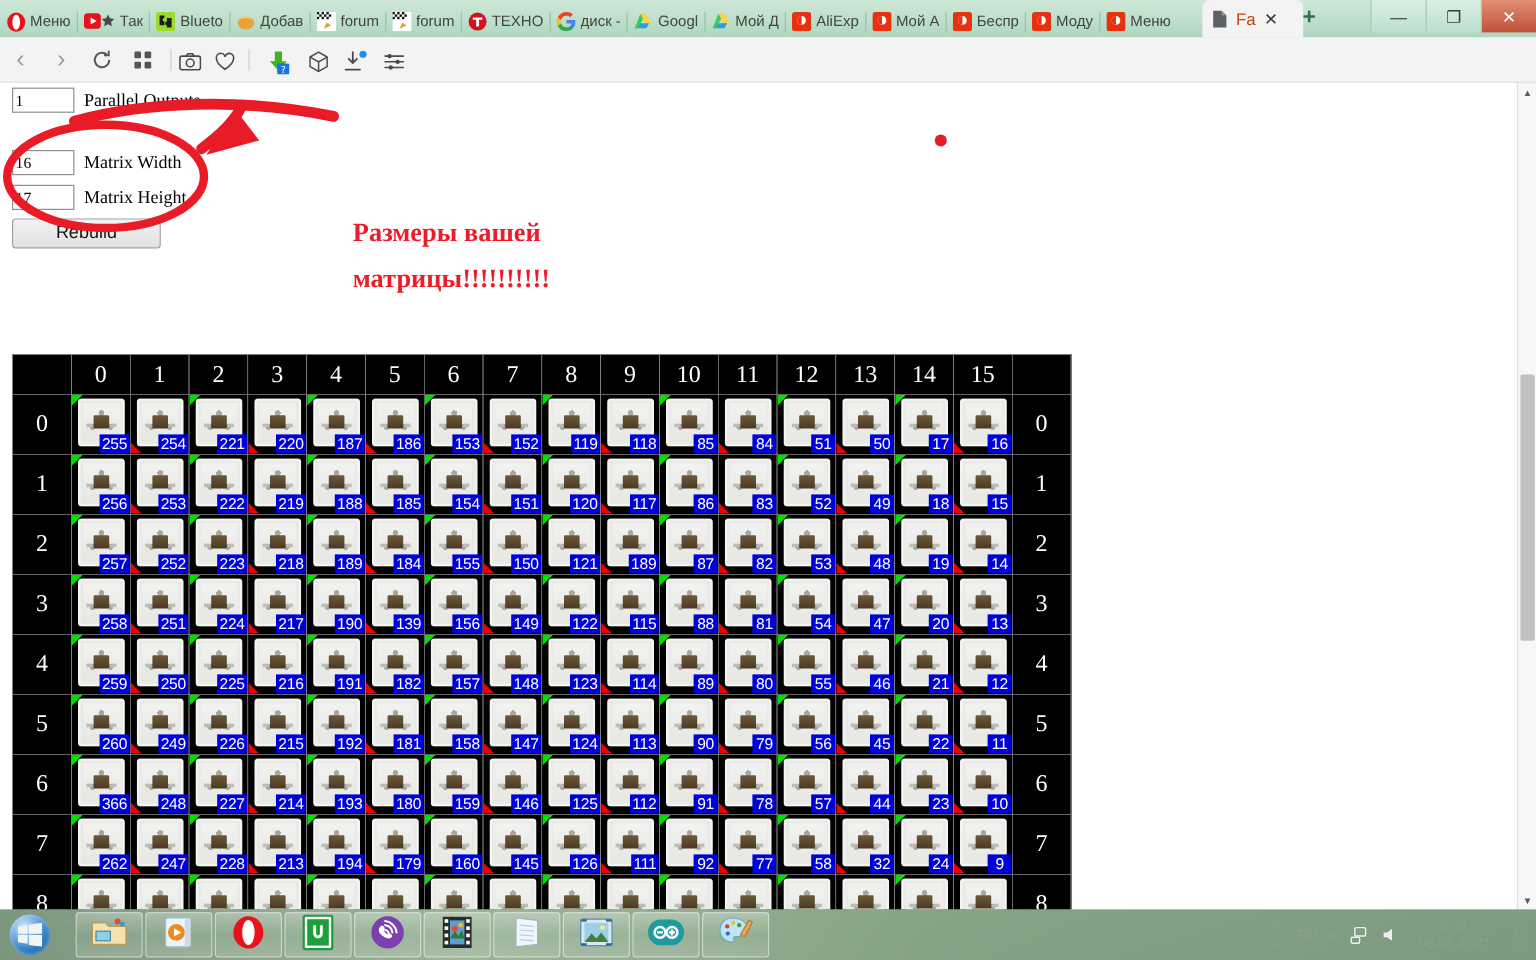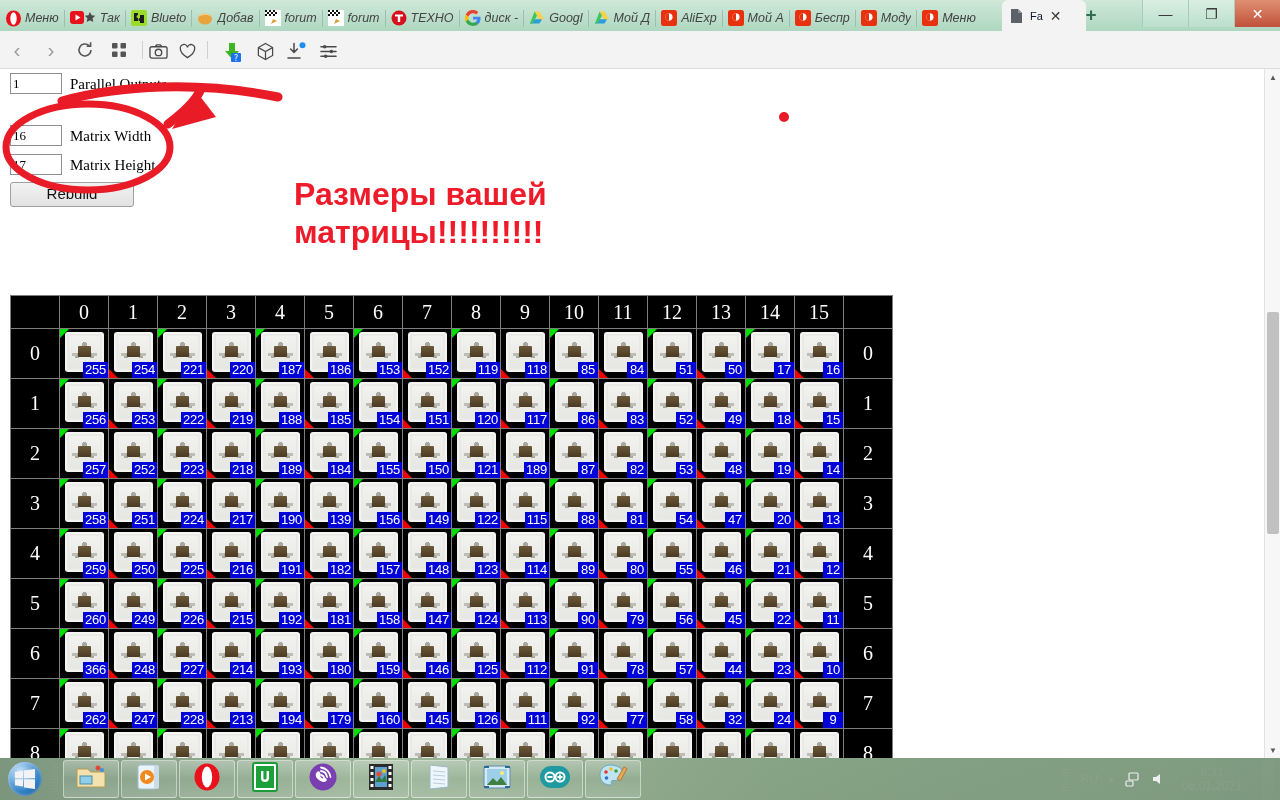--- a/index.html
+++ b/index.html
@@ -7,41 +7,41 @@
   body {
     width:1280px; height:800px; overflow:hidden;
     font-family:"Liberation Sans", sans-serif;
     background:#fff; position:relative;
   }
 
   
   #tabstrip{
     position:absolute; left:0; top:0; width:1280px; height:36px;
     background:linear-gradient(to bottom,#cfe8d8,#a9d4bc);
-    display:flex; align-items:center; overflow:hidden;font-style:italic;
+    display:flex; align-items:center; overflow:hidden;
   }
   .bm{
     display:flex; align-items:center; gap:4px; height:31px;
     padding:0 5px; flex:0 0 auto; color:#4b4b4b; font-size:12.5px;
     white-space:nowrap; overflow:hidden;
   }
   .bm .lbl{ max-width:44px; overflow:hidden; text-overflow:clip;
     display:inline-block; color:#444; }
   .bmsep{ width:1px; height:17px; background:#9dbfae; flex:0 0 auto; }
   .ico{ width:16px; height:16px; flex:0 0 auto; position:relative;
         display:inline-block; }
   .ico svg{ display:block; }
 
   
   #activetab{
     position:absolute; left:1002px; top:0; width:84px; height:31px;
     background:#f3f3f3; border-radius:6px 6px 0 0;
     display:flex; align-items:center; gap:5px; padding:0 7px;
   }
-  #activetab .tl{ font-size:11px; color:#0f172a; }
+  #activetab .tl{ font-size:14px; color:#c2410c; }
   #newtab{ position:absolute; left:1080px; top:5px; width:22px;height:22px;
     color:#2f6f4f; font-size:19px; line-height:20px; text-align:center;
     font-weight:600; }
   #tabsearch{ position:absolute; left:1142px; top:6px; }
   #wbtns{ position:absolute; right:0; top:0; height:27px; display:flex; }
   .wb{ width:46px; height:27px; display:flex; align-items:center;
        justify-content:center; color:#fff; font-size:14px;
        background:linear-gradient(to bottom,#d9efe2,#bcdfcd);
        border-left:1px solid #a8ccb9; color:#3a3a3a;}
   .wb.close{ background:linear-gradient(to bottom,#e08f74,#c0513a);
@@ -83,22 +83,22 @@
     border:1px solid #a0a0a0; border-radius:3px;
     font:15px/21px "Liberation Sans", sans-serif; color:#111;
     text-align:center;
   }
 
   
   #annot-svg{ position:absolute; left:0; top:0; width:1264px; height:689px;
     pointer-events:none; }
   #annot-text{
     position:absolute; left:294px; top:106px; width:330px;
-    color:#ee1c2a; font-weight:bold; font-size:32px; line-height:38px;
-    font-family:Liberation Sans, sans-serif;
+    color:#ee1c2a; font-weight:bold; font-size:22px; line-height:38px;
+    font-family:Liberation Serif, serif;
   }
 
   
   #grid{
     position:absolute; left:10px; top:226px;
     border-collapse:collapse; background:#000;
     border:1px solid #9a9a9a;
   }
   #grid td{
     width:49px; height:49px; padding:0; margin:0; background:#000;

